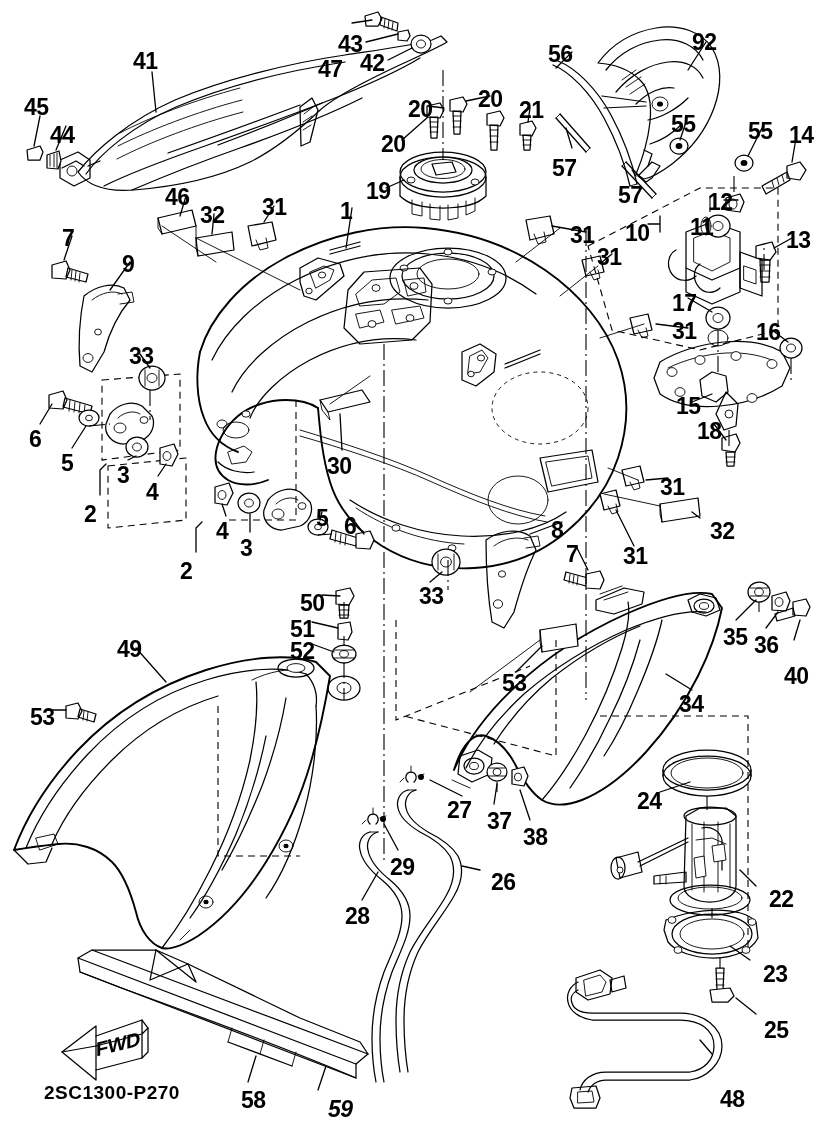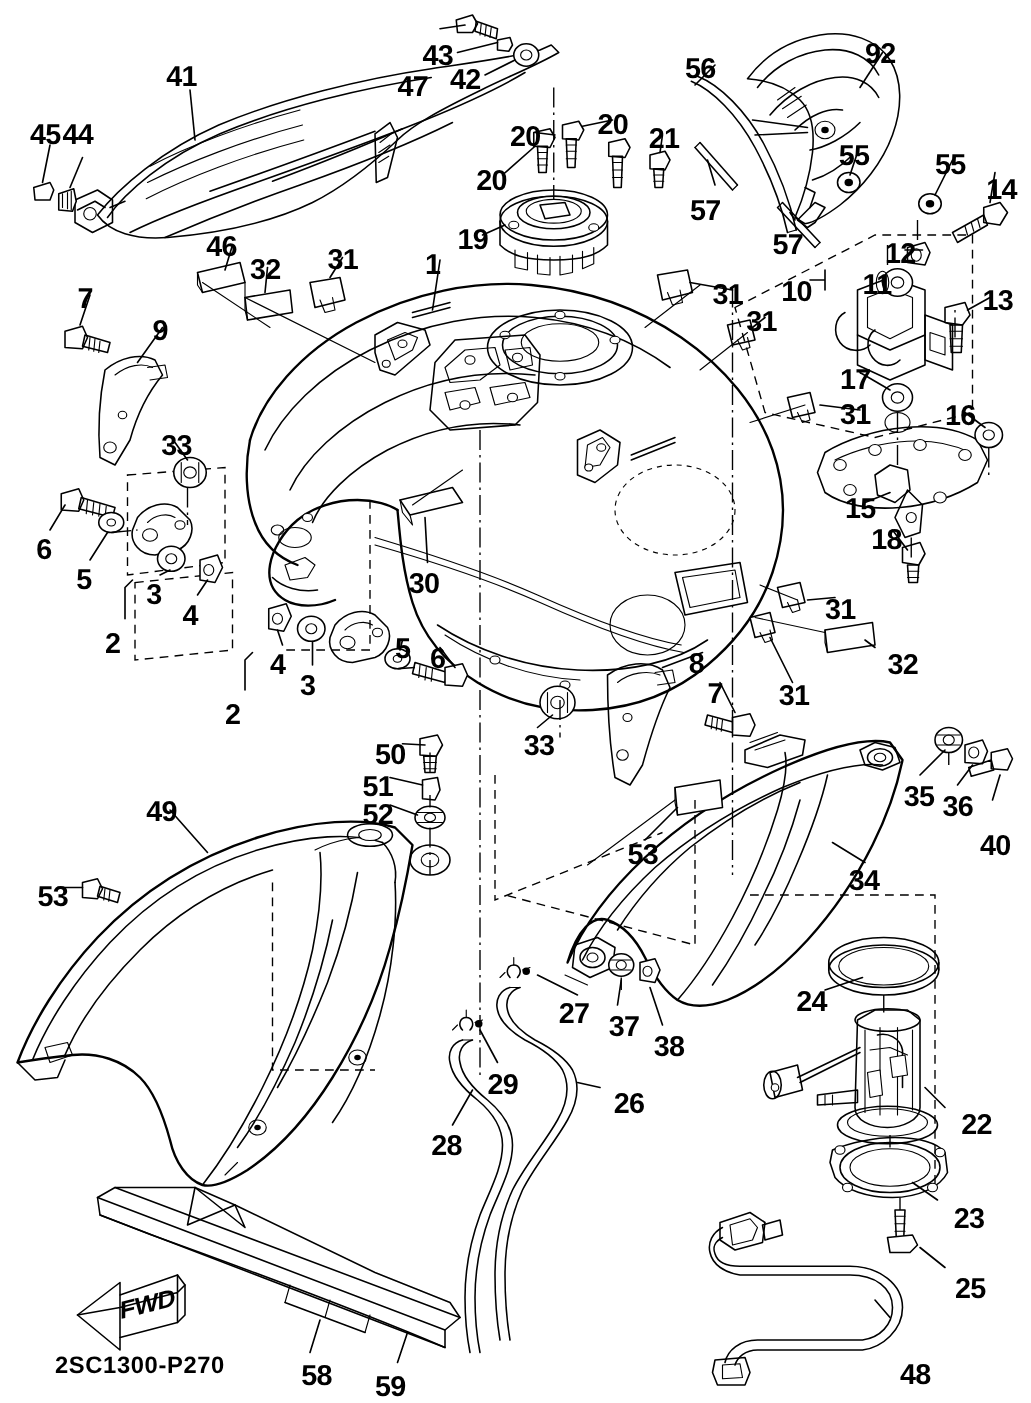--- a/index.html
+++ b/index.html
@@ -773,29 +773,29 @@
 
 <div class="callout fwdtxt" style="left:96px;top:1034px;transform:skewY(-14deg);">FWD</div>
 
 <div class="callout" style="left:318px;top:14px;margin-top:44px;">47</div>
 <div class="callout" style="left:338px;top:33px;">43</div>
 <div class="callout" style="left:360px;top:52px;">42</div>
 <div class="callout" style="left:133px;top:50px;">41</div>
 <div class="callout" style="left:548px;top:43px;">56</div>
 <div class="callout" style="left:692px;top:31px;">92</div>
 <div class="callout" style="left:24px;top:96px;">45</div>
-<div class="callout" style="left:50px;top:96px;">44</div>
+<div class="callout" style="left:50px;top:124px;">44</div>
 <div class="callout" style="left:408px;top:98px;">20</div>
 <div class="callout" style="left:478px;top:88px;">20</div>
 <div class="callout" style="left:519px;top:99px;">21</div>
 <div class="callout" style="left:381px;top:133px;">20</div>
 <div class="callout" style="left:552px;top:157px;">57</div>
 <div class="callout" style="left:671px;top:113px;">55</div>
 <div class="callout" style="left:748px;top:120px;">55</div>
-<div class="callout" style="left:789px;top:140px;">14</div>
+<div class="callout" style="left:789px;top:124px;">14</div>
 <div class="callout" style="left:618px;top:184px;">57</div>
 <div class="callout" style="left:708px;top:191px;">12</div>
 <div class="callout" style="left:690px;top:216px;">11</div>
 <div class="callout" style="left:786px;top:229px;">13</div>
 <div class="callout" style="left:625px;top:222px;">10</div>
 <div class="callout" style="left:165px;top:186px;">46</div>
 <div class="callout" style="left:200px;top:204px;">32</div>
 <div class="callout" style="left:262px;top:196px;">31</div>
 <div class="callout" style="left:340px;top:200px;">1</div>
 <div class="callout" style="left:366px;top:180px;">19</div>
@@ -841,17 +841,17 @@
 <div class="callout" style="left:487px;top:810px;">37</div>
 <div class="callout" style="left:523px;top:826px;">38</div>
 <div class="callout" style="left:769px;top:888px;">22</div>
 <div class="callout" style="left:390px;top:856px;">29</div>
 <div class="callout" style="left:491px;top:871px;">26</div>
 <div class="callout" style="left:345px;top:905px;text-align:center;">28</div>
 <div class="callout" style="left:763px;top:963px;">23</div>
 <div class="callout" style="left:764px;top:1019px;">25</div>
 <div class="callout" style="left:720px;top:1088px;">48</div>
 <div class="callout" style="left:241px;top:1089px;">58</div>
-<div class="callout" style="left:300px;top:1098px;">59</div>
+<div class="callout" style="left:328px;top:1098px;font-style:italic;">59</div>
 
 <div id="diagcode">2SC1300-P270</div>
 
 </div>
 
 </body></html>

